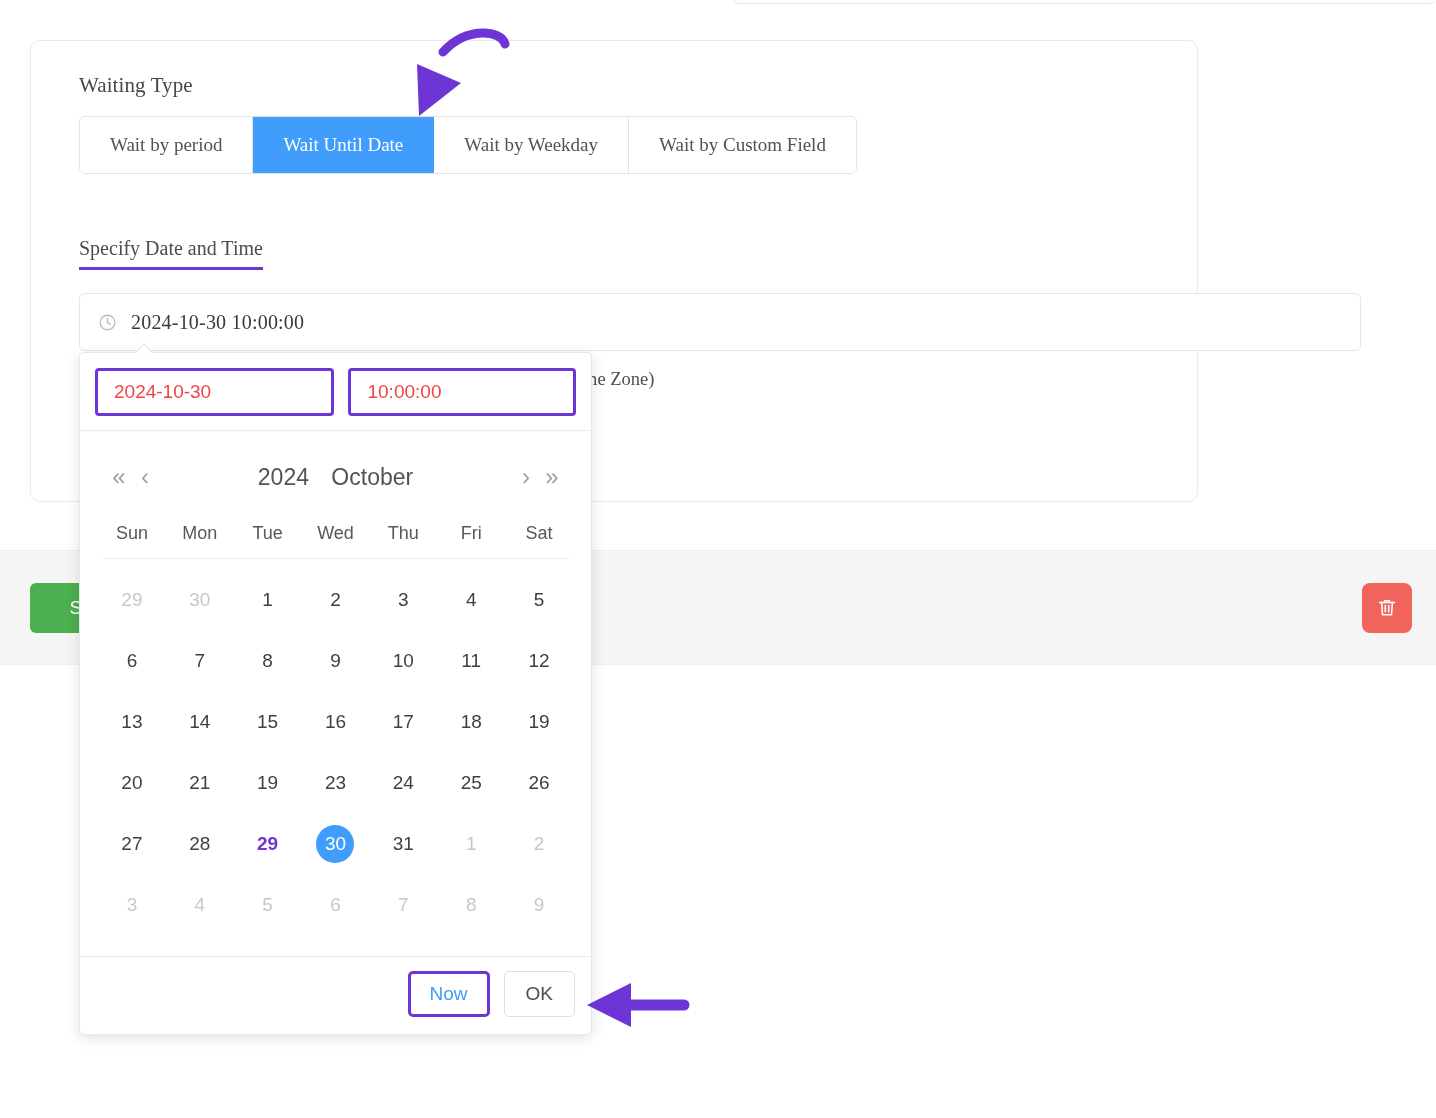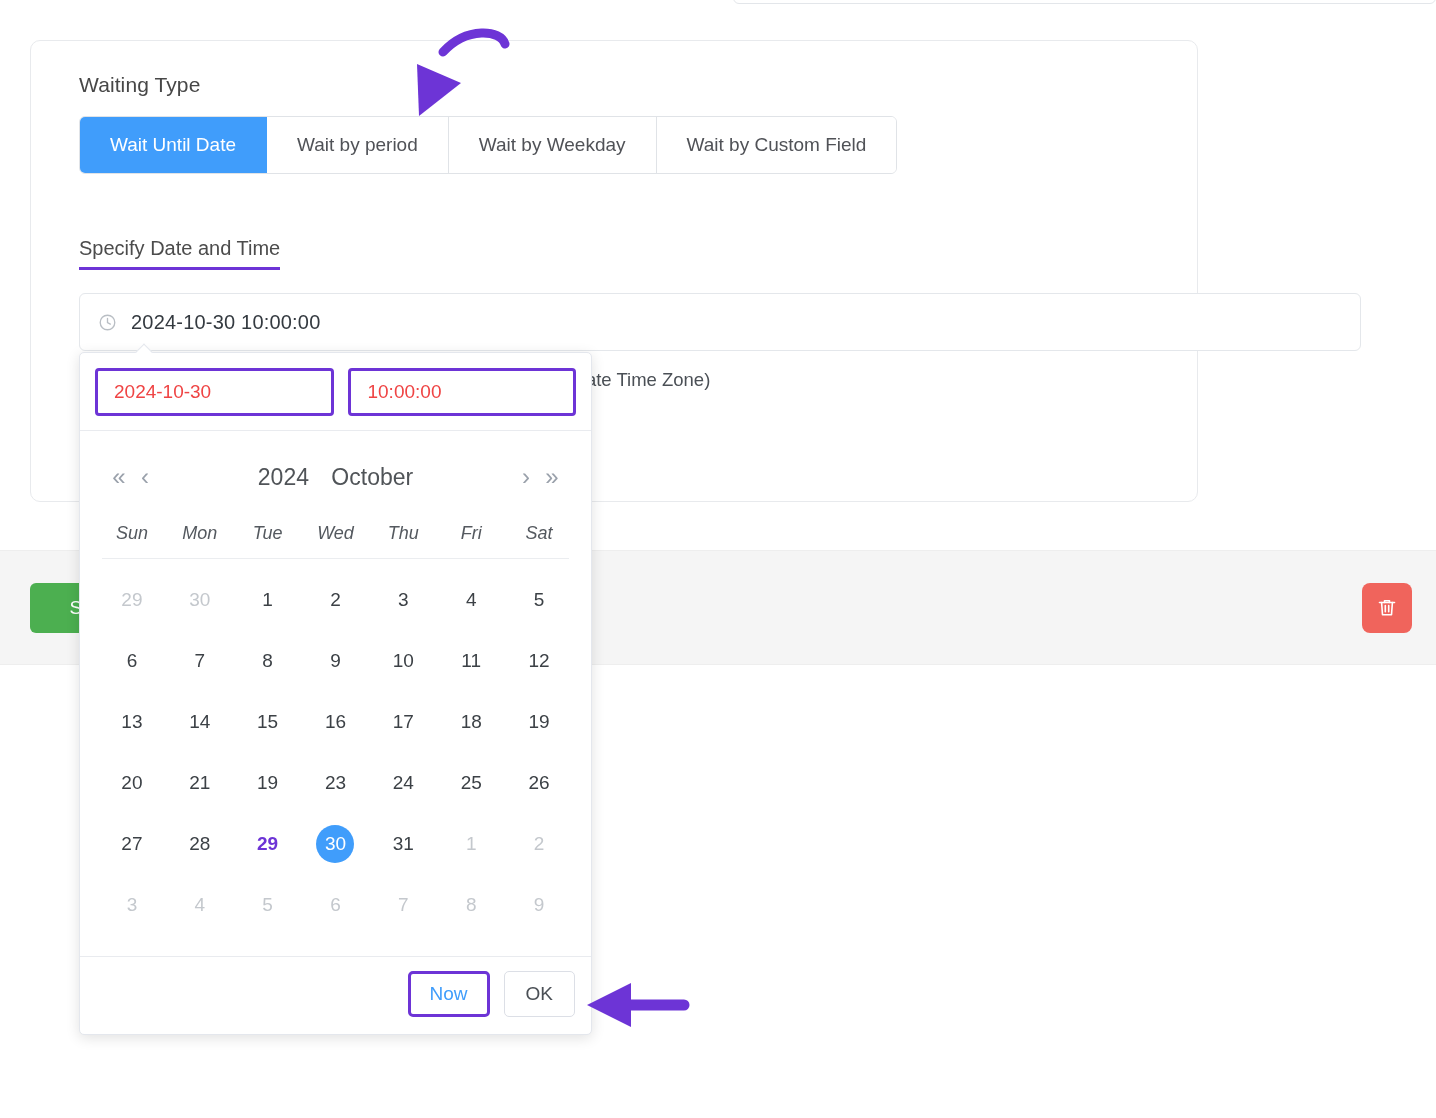--- a/index.html
+++ b/index.html
@@ -18,21 +18,21 @@
     border: 1px solid #e3e6ea; border-radius: 6px; background: #fff;
   }
   .resize-grip {
     position: absolute; right: 2px; bottom: 2px; width: 14px; height: 14px;
     overflow: hidden;
   }
 
   
   .card {
     position: absolute; left: 30px; top: 40px; width: 1168px; height: 462px;
-    background: #fff; border: 1px solid #e8eaed; border-radius: 10px;
+    background: #fff; border: 1px solid #e8eaed; border-radius: 10px; font-family: Liberation Serif, serif;
   }
   .section-title {
     position: absolute; left: 48px; top: 32px;
     font-size: 21px; color: #474747; letter-spacing: .1px;
   }
 
   
   .tabs {
     position: absolute; left: 48px; top: 75px; height: 58px;
     display: flex; border: 1px solid #e0e3e7; border-radius: 6px; overflow: hidden;
@@ -120,21 +120,21 @@
     width: 26px; text-align: center; user-select: none;
   }
   .cal-title { flex: 1; text-align: center; font-size: 23px; color: #505458; }
   .cal-title span { margin: 0 8px; }
 
   .dow-row {
     display: grid; grid-template-columns: repeat(7, 1fr);
     padding: 0 18px 14px 18px;
   }
   .dow {
-    text-align: center; font-size: 18px; color: #54595f; font-weight: 400; font-style: italic;
+    text-align: center; font-size: 18px; color: #54595f; font-weight: 400;
   }
   .grid-divider { height: 1px; background: #ebedf0; margin: 0 22px; }
 
   .day-grid {
     display: grid; grid-template-columns: repeat(7, 1fr);
     padding: 10px 18px 6px 18px;
     row-gap: 0;
   }
   .day {
     height: 61px; display: flex; align-items: center; justify-content: center;
@@ -178,22 +178,22 @@
       
       
     </div>
   </div>
 
   <div class="card">
 
     <div class="section-title">Waiting Type</div>
 
     <div class="tabs">
+      <div class="tab">Wait by period</div>
       <div class="tab active">Wait Until Date</div>
-      <div class="tab">Wait by period</div>
       <div class="tab">Wait by Weekday</div>
       <div class="tab">Wait by Custom Field</div>
     </div>
 
     <div class="field-label">Specify Date and Time</div>
 
     <div class="dt-input">
       <svg class="clock-ico" viewBox="0 0 24 24" fill="none" stroke="#b9bec4" stroke-width="1.7">
         <circle cx="12" cy="12" r="9.2"></circle>
         <path d="M12 6.8V12l3.6 2.1" stroke-linecap="round"></path>

